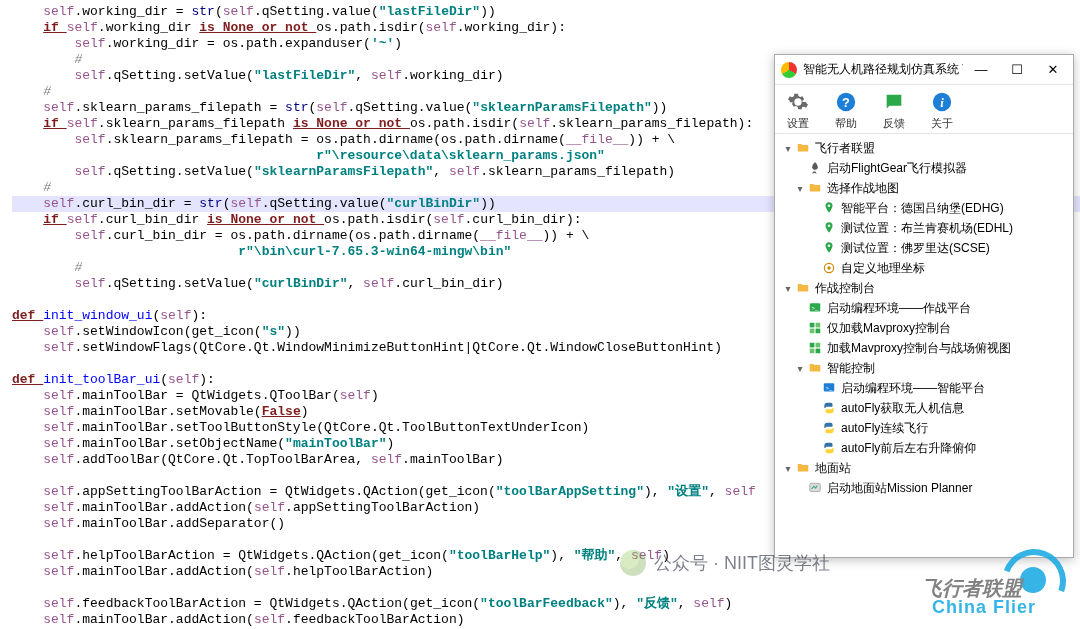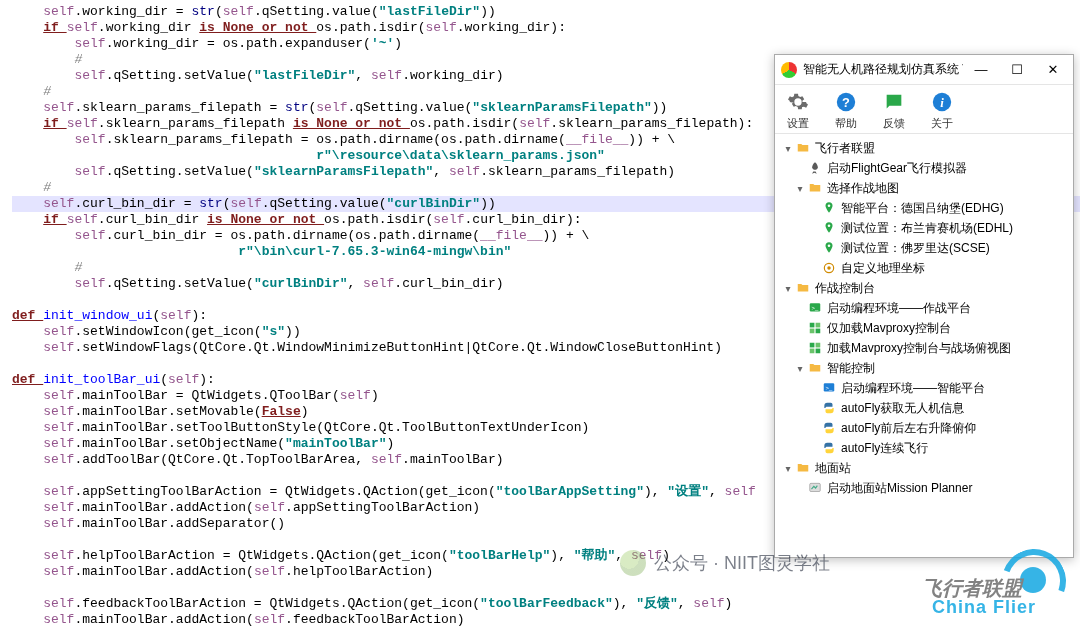--- a/index.html
+++ b/index.html
@@ -231,31 +231,31 @@
         <span>autoFly获取无人机信息</span>
       </div>
       <div class="tree-row indent2">
         <span class="tw"></span>
         <span class="ic">
           <svg width="14" height="14" viewBox="0 0 24 24">
             <path fill="#3572A5" d="M9 3h6a3 3 0 0 1 3 3v4H8a2 2 0 0 0-2 2v0H4V8a5 5 0 0 1 5-5z"></path>
             <path fill="#FFD43B" d="M15 21H9a3 3 0 0 1-3-3v-4h10a2 2 0 0 0 2-2v0h2v4a5 5 0 0 1-5 5z"></path>
           </svg>
         </span>
-        <span>autoFly前后左右升降俯仰</span>
+        <span>autoFly连续飞行</span>
       </div>
       <div class="tree-row indent2">
         <span class="tw"></span>
         <span class="ic">
           <svg width="14" height="14" viewBox="0 0 24 24">
             <path fill="#3572A5" d="M9 3h6a3 3 0 0 1 3 3v4H8a2 2 0 0 0-2 2v0H4V8a5 5 0 0 1 5-5z"></path>
             <path fill="#FFD43B" d="M15 21H9a3 3 0 0 1-3-3v-4h10a2 2 0 0 0 2-2v0h2v4a5 5 0 0 1-5 5z"></path>
           </svg>
         </span>
-        <span>autoFly连续飞行</span>
+        <span>autoFly前后左右升降俯仰</span>
       </div>
       <div class="tree-row indent0">
         <span class="tw">▾</span>
         <span class="ic">
           <svg width="14" height="14" viewBox="0 0 24 24">
             <path fill="#f5b942" d="M3 5h6l2 2h10v11H3z"></path>
           </svg>
         </span>
         <span>地面站</span>
       </div>

